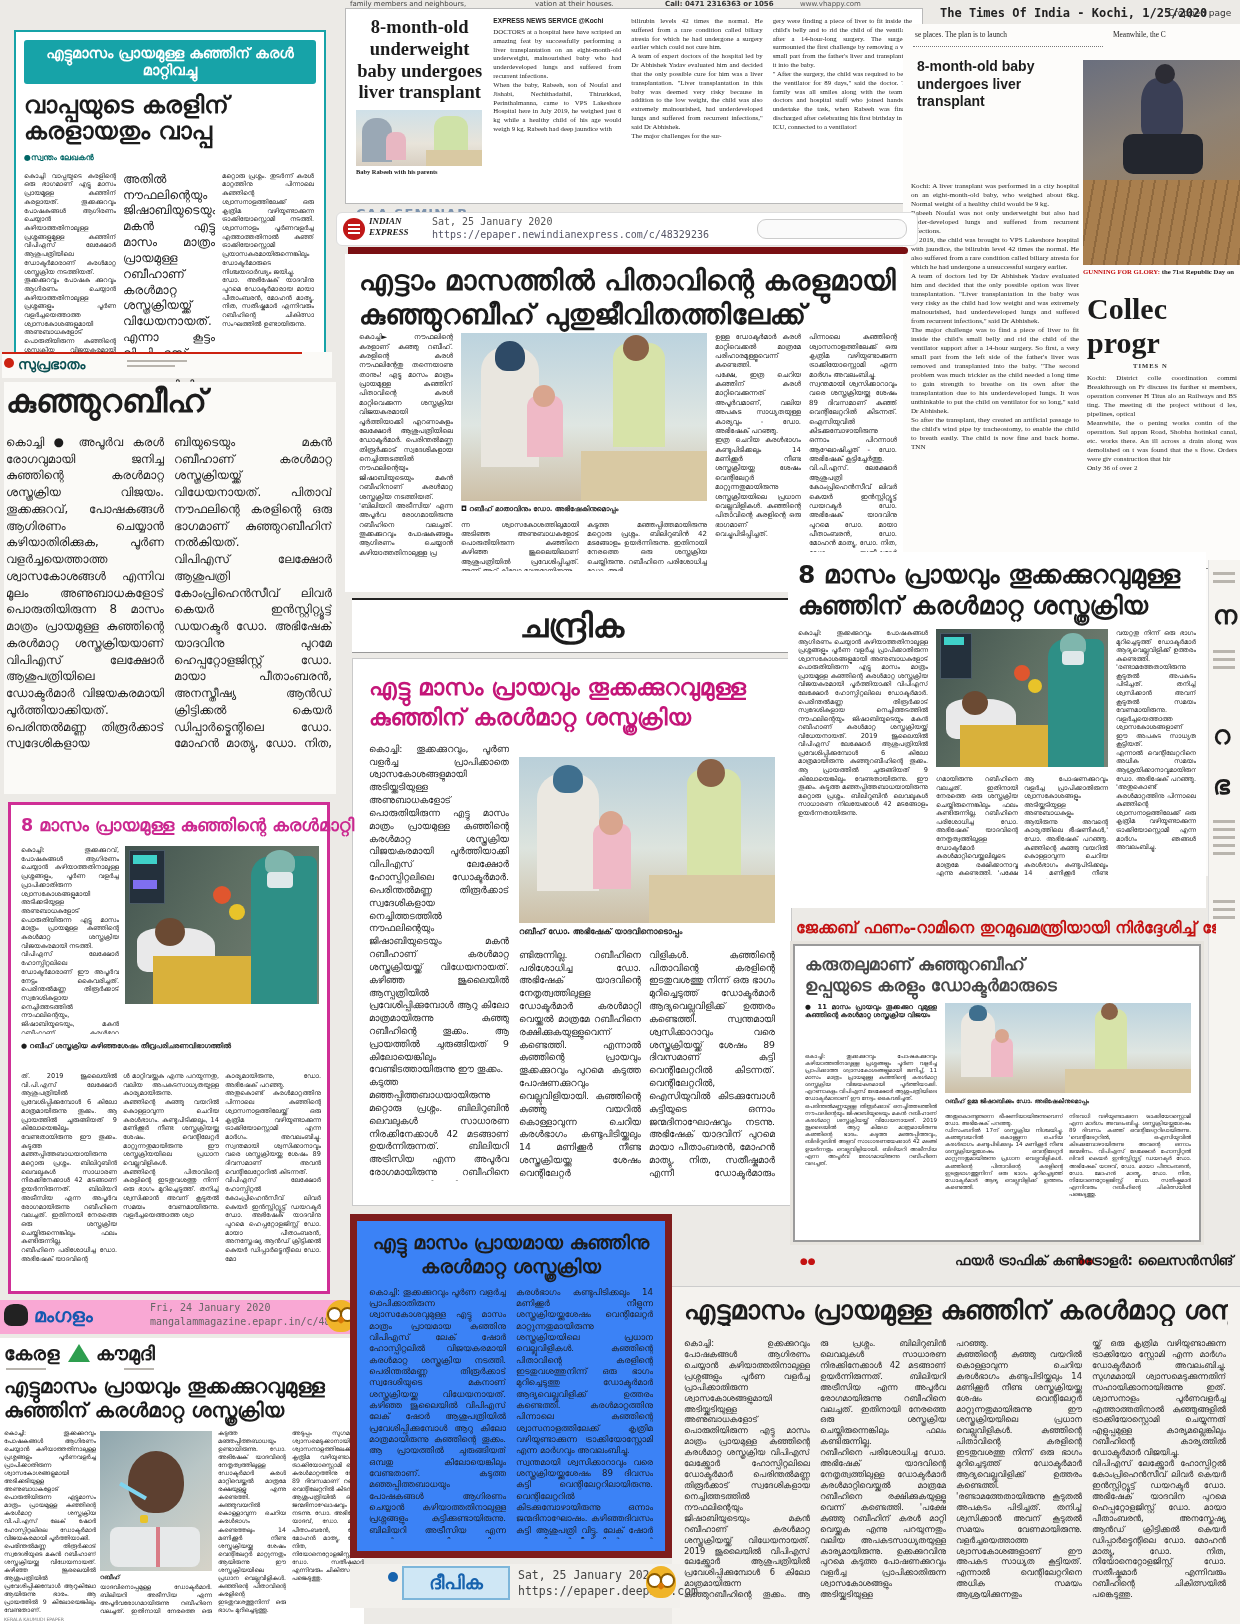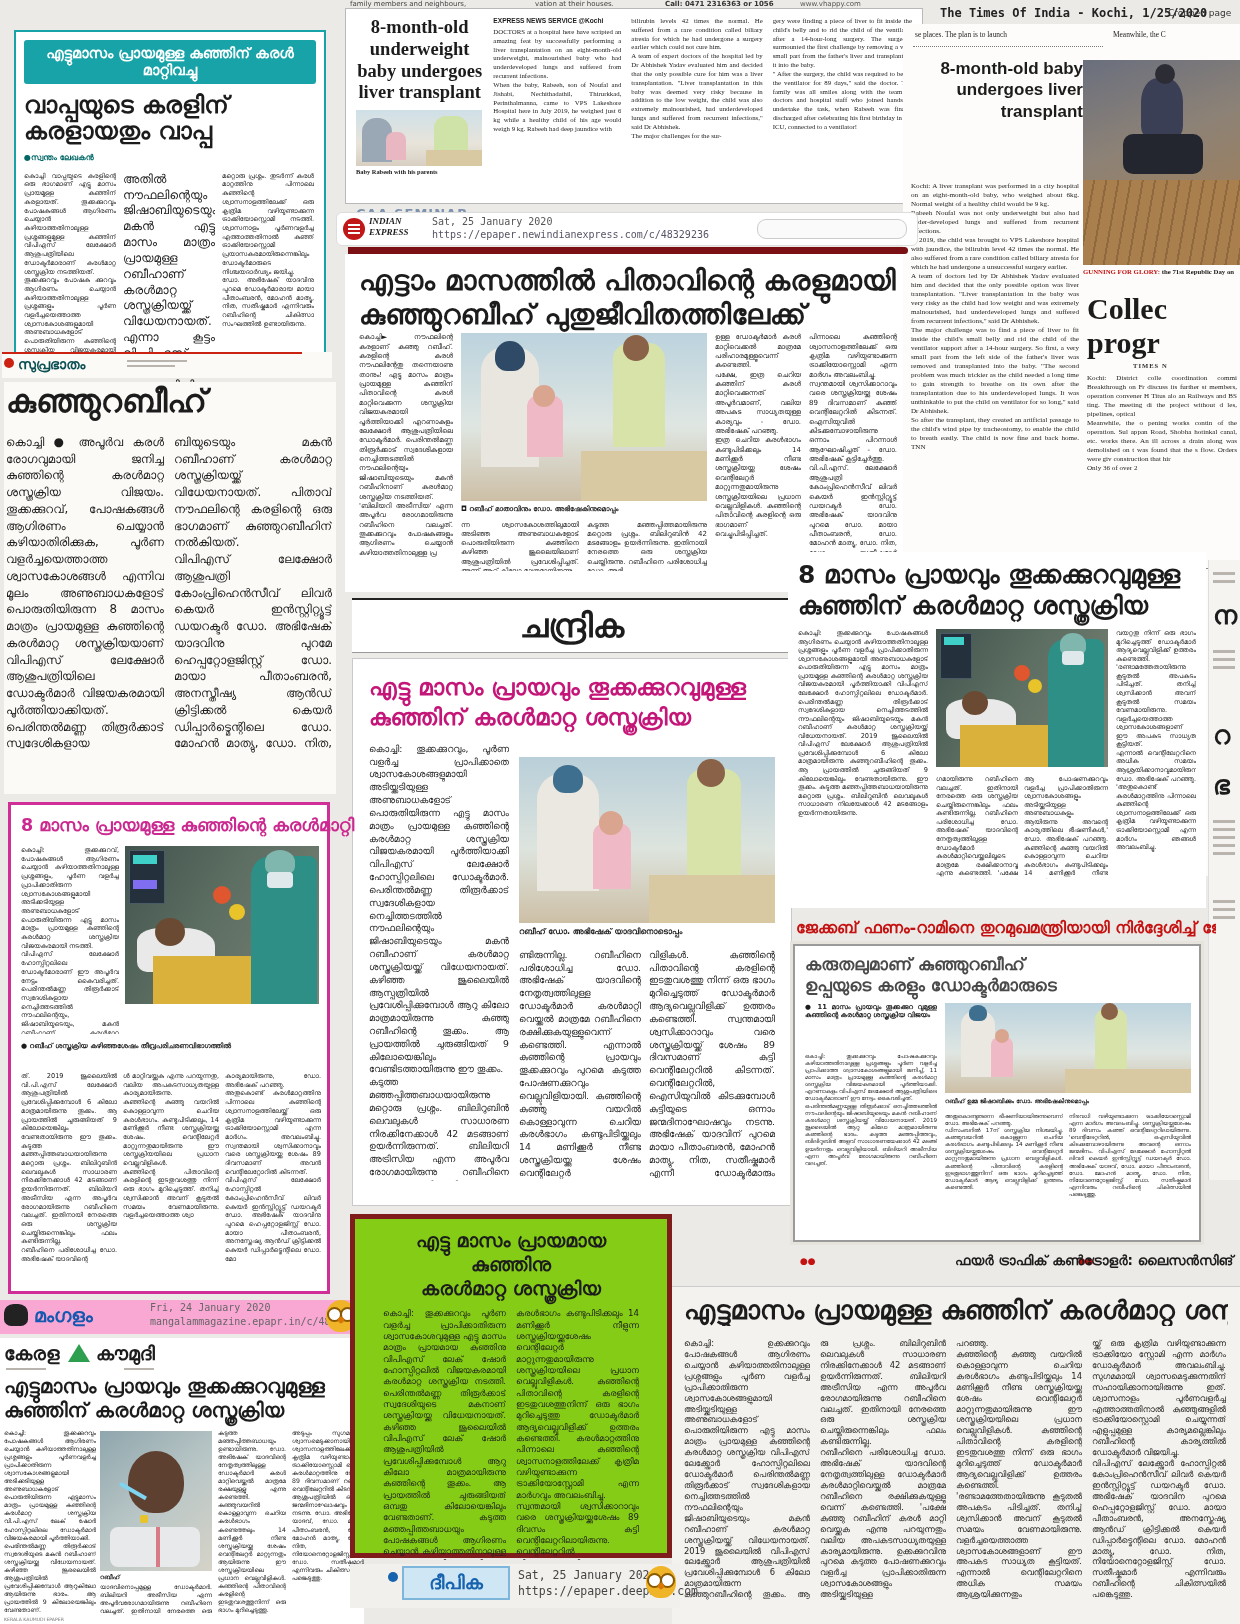--- a/index.html
+++ b/index.html
@@ -127,21 +127,21 @@
 വി.പി.എസ്. ലേക്ഷോർ ആശുപത്രി കോംപ്രിഹെൻസീവ് ലിവർ കെയർ ഇൻസ്റ്റിറ്റ്യൂട്ട് ഡയറക്ടർ ഡോ. അഭിഷേക് യാദവിനു പുറമെ ഡോ. മായാ പീതാംബരൻ, ഡോ. മോഹൻ മാത്യു, ഡോ. നിത, ഡോ. സതീഷ്കുമാർ എന്നിവരും റബീഹിന്റെ ചികിത്സയിൽ പങ്കെടുത്തു.</div>
   </div>
 </div>
 
 <div class="abs b" style="left:940px;top:6px;font-size:12px;font-family:'DejaVu Sans Mono',monospace;color:#222">The Times Of India - Kochi, 1/25/2020</div>
 <div class="abs" style="left:1168px;top:8px;font-size:9px;color:#333">Cropped page</div>
 <div class="clip serif" style="left:903px;top:24px;width:337px;height:852px;background:#fdfcfa">
   <div class="abs" style="left:12px;top:6px;font-size:7.4px">se places. The plan is to launch</div>
   <div class="abs" style="left:210px;top:6px;font-size:7.4px">Meanwhile,  the  C</div>
   <div class="abs" style="left:10px;top:22px;width:190px;border-top:1.5px dotted #777"></div>
-  <div class="abs b" style="left:14px;top:34px;width:166px;font-family:'Liberation Sans',sans-serif;font-size:17px;text-align:right;line-height:1.25">8-month-old baby undergoes liver transplant</div>
+  <div class="abs b" style="left:14px;top:34px;width:166px;font-family:'Liberation Sans',sans-serif;font-size:14px;text-align:left;line-height:1.25">8-month-old baby undergoes liver transplant</div>
   <div class="jt abs" style="left:8px;top:158px;width:168px;height:378px;font-size:7.1px;line-height:1.27">Kochi: A liver transplant was performed in a city hospital on an eight-month-old baby, who weighed about 6kg. Normal weight of a healthy child would be 9 kg.
 Rabeeh Noufal was not only underweight but also had under-developed lungs and suffered from recurrent infections.
 In 2019, the child was brought to VPS Lakeshore hospital with jaundice, the bilirubin level 42 times the normal. He also suffered from a rare condition called biliary atresia for which he had undergone a unsuccessful surgery earlier.
 A team of doctors led by Dr Abhishek Yadav evaluated him and decided that the only possible option was liver transplantation. "Liver transplantation in the baby was very risky as the child had low weight and was extremely malnourished, had underdeveloped lungs and suffered from recurrent infections," said Dr Abhishek.
 The major challenge was to find a piece of liver to fit inside the child's small belly and rid the child of the ventilator support after a 14-hour surgery. So first, a very small part from the left side of the father's liver was removed and transplanted into the baby. "The second problem was much trickier as the child needed a long time to gain strength to breathe on its own after the transplantation due to his underdeveloped lungs. It was unthinkable to put the child on ventilator for so long," said Dr Abhishek.
 So after the transplant, they created an artificial passage to the child's wind pipe by tracheostomy, to enable the child to breath easily. The child is now fine and back home. TNN</div>
   <div class="photo" style="left:180px;top:36px;width:157px;height:205px;background:linear-gradient(160deg,#6a6f7e 0%,#8d8276 40%,#9c7f5d 75%,#7c5f41 100%)">
     <div class="ph-shape" style="left:58px;top:18px;width:42px;height:60px;background:#3a3f55;border-radius:40% 40% 20% 20%"></div>
     <div class="ph-shape" style="left:72px;top:4px;width:20px;height:20px;background:#2c2c34;border-radius:50%"></div>
     <div class="ph-shape" style="left:40px;top:74px;width:80px;height:40px;background:#23262e;border-radius:10px"></div>
@@ -291,21 +291,21 @@
     </div>
     <div class="cap abs" style="left:96px;top:144px;font-size:6px">റബീഹ്</div>
     <div class="jt abs" style="left:96px;top:154px;width:112px;height:32px;font-size:6.2px;line-height:1.3">യാദവിനൊപ്പമുള്ള ഡോക്ടർമാർ. ബിലിയറി അട്രീസിയ എന്ന അപൂർവരോഗമായിരുന്നു റബീഹിനെ വലച്ചത്. ഇതിനായി നേരത്തെ ഒരു ശസ്ത്രക്രിയ ചെയ്തിരുന്നെങ്കിലും ഫലം കണ്ടിരുന്നില്ല.</div>
     <div class="jt abs" style="left:214px;top:0;width:68px;height:186px;font-size:6.2px;line-height:1.3">കടുത്ത മഞ്ഞപ്പിത്തബാധയും ഉണ്ടായിരുന്നു. ഡോ. അഭിഷേക് യാദവിന്റെ നേതൃത്വത്തിലുള്ള ഡോക്ടർമാർ കരൾ മാറ്റിവെയ്ക്കൽ മാത്രമേ രക്ഷയുള്ളൂ എന്നു കണ്ടെത്തി. കുഞ്ഞുവയറിൽ കൊള്ളാവുന്ന ചെറിയ കരൾഭാഗം കണ്ടെത്തലും 14 മണിക്കൂർ നീണ്ട ശസ്ത്രക്രിയയ്ക്കു ശേഷം വെന്റിലേറ്റർ മാറ്റുന്നതും ആയിരുന്നു ഈ ശസ്ത്രക്രിയയിലെ പ്രധാന വെല്ലുവിളികൾ. കുഞ്ഞിന്റെ പിതാവിന്റെ കരളിന്റെ ഇടതുവശത്തുനിന്ന് ഒരു ഭാഗം മുറിച്ചെടുത്തു.</div>
     <div class="jt abs" style="left:288px;top:0;width:72px;height:186px;font-size:6.2px;line-height:1.3">അടുപ്പം സുഗമമായി ശ്വാസമെടുക്കാനായി ശ്വാസനാളത്തിലേക്ക് കൃത്രിമ വഴിയുണ്ടാക്കുന്ന ട്രാക്കിയോസ്റ്റൊമി ചെയ്തു. കരൾമാറ്റത്തിനു ശേഷം 89 ദിവസമാണ് റബീഹ് വെന്റിലേറ്ററിൽ കിടന്നത്.
 ആശുപത്രിയിൽ ഒന്നാം ജന്മദിനാഘോഷവും നടന്നു. ഡോ. അഭിഷേക് യാദവ്, ഡോ. മായാ പീതാംബരൻ, ഡോ. മോഹൻ മാത്യു, ഡോ. നിത, നിയോനെറ്റോളജിസ്റ്റ് ഡോ. സതീഷ്കുമാർ എന്നിവരും ചികിത്സയിൽ പങ്കെടുത്തു.</div>
   </div>
   <div style="font-size:4.6px;color:#777;margin-top:2px">KERALA KAUMUDI EPAPER</div>
 </div>
 
-<div class="clip" style="left:350px;top:1214px;width:322px;height:344px;background:#84cc16;border:5px solid #7f1d1d;padding:10px 28px;box-sizing:border-box;z-index:5">
+<div class="clip" style="left:350px;top:1214px;width:322px;height:344px;background:#3b82f6;border:7px solid #7f1d1d;padding:10px 12px;box-sizing:border-box;z-index:5">
   <div class="b" style="font-size:19px;text-align:center;line-height:1.25">എട്ടു മാസം പ്രായമായ കുഞ്ഞിനു</div>
   <div class="b" style="font-size:19px;text-align:center;line-height:1.25">കരൾമാറ്റ ശസ്ത്രക്രിയ</div>
   <div style="display:flex;gap:10px;margin-top:8px">
     <div class="jt" style="width:144px;height:252px;font-size:8.6px;line-height:1.32">കൊച്ചി: തൂക്കക്കുറവും പൂർണ വളർച്ച പ്രാപിക്കാതിരുന്ന ശ്വാസകോശവുമുള്ള എട്ടു മാസം മാത്രം പ്രായമായ കുഞ്ഞിനു വിപിഎസ് ലേക് ഷോർ ഹോസ്പിറ്റലിൽ വിജയകരമായി കരൾമാറ്റ ശസ്ത്രക്രിയ നടത്തി. പെരിന്തൽമണ്ണ തിരൂർക്കാട് സ്വദേശിയുടെ മകനാണ് ശസ്ത്രക്രിയയ്ക്കു വിധേയനായത്. കഴിഞ്ഞ ജൂലൈയിൽ വിപിഎസ് ലേക് ഷോർ ആശുപത്രിയിൽ പ്രവേശിപ്പിക്കുമ്പോൾ ആറു കിലോ മാത്രമായിരുന്നു കുഞ്ഞിന്റെ തൂക്കം. ആ പ്രായത്തിൽ ചുരുങ്ങിയത് ഒമ്പതു കിലോയെങ്കിലും വേണ്ടതാണ്. കടുത്ത മഞ്ഞപ്പിത്തബാധയും പോഷകങ്ങൾ ആഗിരണം ചെയ്യാൻ കഴിയാത്തതിനാലുള്ള പ്രശ്നങ്ങളും കുട്ടിക്കുണ്ടായിരുന്നു. ബിലിയറി അട്രീസിയ എന്ന അപൂർവ രോഗമായിരുന്നു കുട്ടിയെ വലച്ചത്.
 കരൾ മാറ്റിവയ്ക്കൽ മാത്രമായിരുന്നു പ്രതിവിധി. കുഞ്ഞുവയറിൽ കൊള്ളാവുന്ന ചെറിയ</div>
     <div class="jt" style="width:144px;height:252px;font-size:8.6px;line-height:1.32">കരൾഭാഗം കണ്ടുപിടിക്കലും 14 മണിക്കൂർ നീളുന്ന ശസ്ത്രക്രിയയ്ക്കുശേഷം വെന്റിലേറ്റർ മാറ്റുന്നതുമായിരുന്നു ശസ്ത്രക്രിയയിലെ പ്രധാന വെല്ലുവിളികൾ. കുഞ്ഞിന്റെ പിതാവിന്റെ കരളിന്റെ ഇടതുവശത്തുനിന്ന് ഒരു ഭാഗം മുറിച്ചെടുത്തു ഡോക്ടർമാർ ആദ്യവെല്ലുവിളിക്ക് ഉത്തരം കണ്ടെത്തി. കരൾമാറ്റത്തിനു പിന്നാലെ കുഞ്ഞിന്റെ ശ്വാസനാളത്തിലേക്ക് കൃത്രിമ വഴിയുണ്ടാക്കുന്ന ട്രാക്കിയോസ്റ്റോമി എന്ന മാർഗവും അവലംബിച്ചു.
 സ്വന്തമായി ശ്വസിക്കാറാവും വരെ ശസ്ത്രക്രിയയ്ക്കുശേഷം 89 ദിവസം കുട്ടി വെന്റിലേറ്ററിലായിരുന്നു. വെന്റിലേറ്ററിൽ കിടക്കുമ്പോഴായിരുന്നു ഒന്നാം ജന്മദിനാഘോഷം. കഴിഞ്ഞദിവസം കുട്ടി ആശുപത്രി വിട്ടു. ലേക് ഷോർ കോംപ്രിഹെൻസീവ് ലിവർ കെയർ ഇൻസ്റ്റിറ്റ്യൂട്ട് ഡയറക്ടർ ഡോ. അഭിഷേക് യാദവിന്റെ നേതൃത്വത്തിലായിരുന്നു ചികിത്സ.</div>
   </div>
 </div>
 

